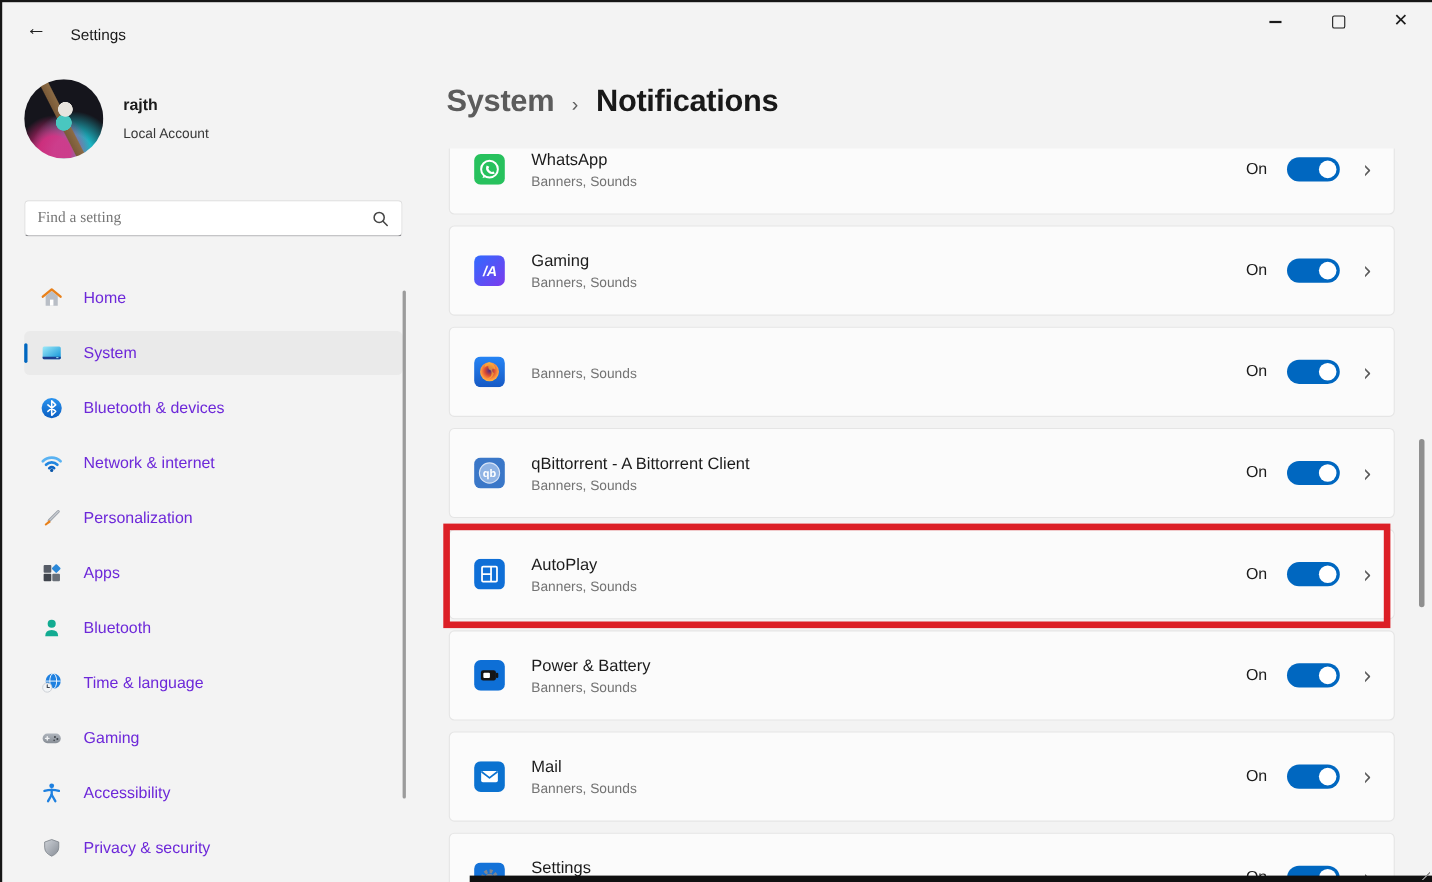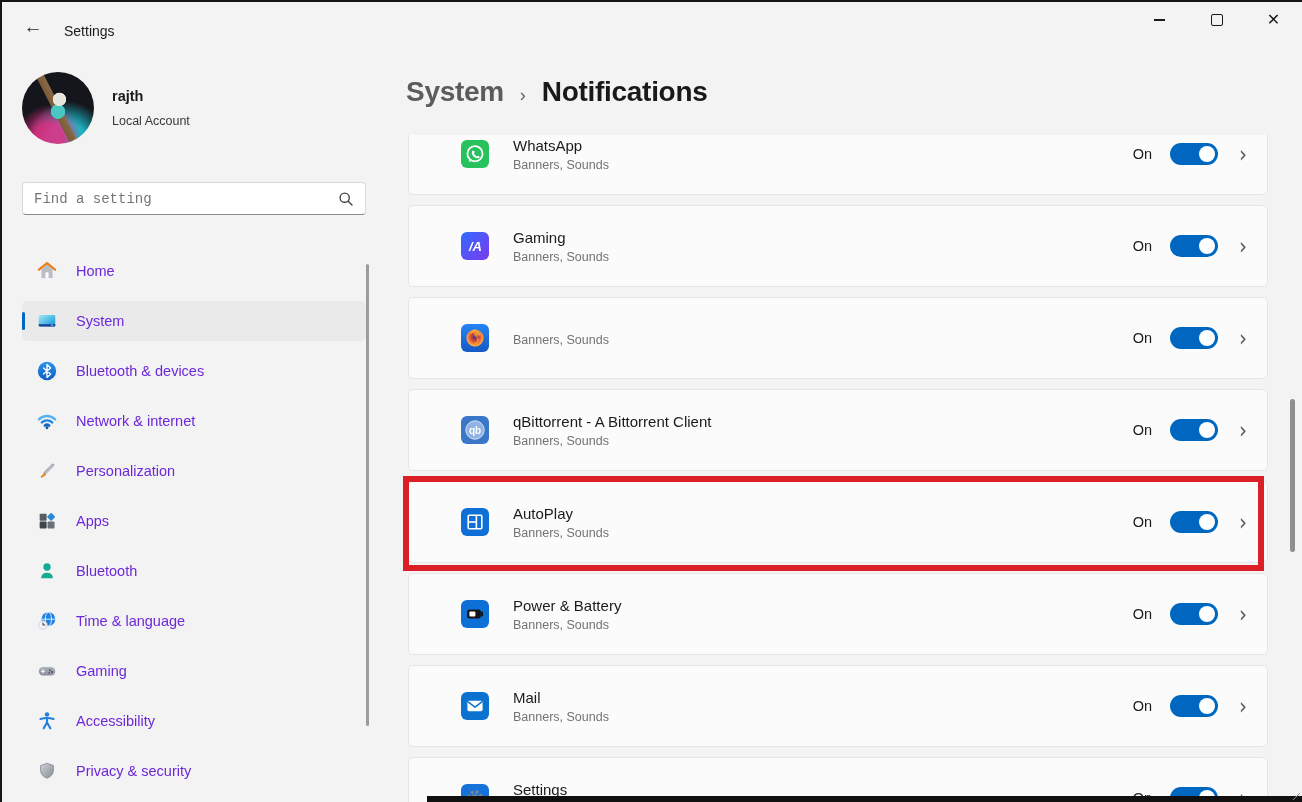--- a/index.html
+++ b/index.html
@@ -31,40 +31,40 @@
       linear-gradient(63deg, rgba(0,0,0,0) 44%, #7a5a38 45%, #8a6a44 52%, rgba(0,0,0,0) 53%),
       radial-gradient(circle at 38% 92%, rgba(235,40,130,.85) 0 18%, rgba(0,0,0,0) 42%),
       radial-gradient(circle at 62% 95%, rgba(28,200,215,.9) 0 22%, rgba(0,0,0,0) 48%),
       #15151c;
   }
   .user-meta{margin-left:18px;}
   .user-name{font-size:14.5px;font-weight:bold;color:#1a1a1a;}
   .user-type{font-size:12.5px;color:#383838;margin-top:10px;}
 
   .searchbox{position:absolute;left:22px;top:182px;width:344px;height:33px;background:#ffffff;border:1px solid #dadada;border-bottom-color:#8a8a8e;border-radius:4px;box-sizing:border-box;display:flex;align-items:center;}
-  .searchbox input{flex:1;border:none;outline:none;background:transparent;font-size:14px;color:#606060;padding:0 8px 0 11px;font-family:Liberation Mono, monospace;}
+  .searchbox input{flex:1;border:none;outline:none;background:transparent;font-size:14px;color:#606060;padding:0 8px 0 11px;font-family:Liberation Serif, serif;}
   .search-ico{margin-right:11px;display:flex;}
 
   .nav{position:absolute;left:22px;top:251px;width:344px;}
   .nav-item{position:relative;height:40px;margin-bottom:10px;border-radius:5px;display:flex;align-items:center;padding-left:14px;box-sizing:border-box;cursor:pointer;}
   .nav-item.selected{background:#eaeaea;}
   .nav-item.selected::before{content:"";position:absolute;left:0;top:11px;width:3px;height:18px;border-radius:2px;background:#0067c0;}
   .nav-ico{width:22px;height:22px;display:flex;align-items:center;justify-content:center;flex:0 0 auto;}
   .nav-label{margin-left:18px;font-size:14.5px;color:#6d28d9;white-space:nowrap;}
 
   .side-scroll{position:absolute;left:366px;top:264px;width:3px;height:462px;background:#9b9b9b;border-radius:2px;}
 
   
   .breadcrumb{position:absolute;left:406px;top:76px;display:flex;align-items:baseline;white-space:nowrap;}
   .bc-parent{font-size:28px;font-weight:600;color:#5c5c5c;letter-spacing:-.3px;cursor:pointer;}
   .bc-sep{font-size:18px;color:#5f5f5f;margin:0 16px;}
   .bc-current{font-size:28px;font-weight:700;color:#191919;letter-spacing:-.3px;}
 
   .list-viewport{position:absolute;left:404px;top:135px;width:898px;height:667px;overflow:hidden;}
-  .card{position:absolute;left:4px;width:860px;height:82px;background:#fbfbfb;border:1px solid #e5e5e5;border-radius:5px;box-sizing:border-box;display:flex;align-items:center;cursor:pointer;padding-left:30px;}
+  .card{position:absolute;left:4px;width:860px;height:82px;background:#fbfbfb;border:1px solid #e5e5e5;border-radius:5px;box-sizing:border-box;display:flex;align-items:center;cursor:pointer;}
   .card .app-ico{width:28px;height:28px;margin-left:22px;flex:0 0 auto;display:flex;}
   .card .app-text{margin-left:24px;flex:1;min-width:0;}
   .card .app-name{font-size:15px;color:#1b1b1b;}
   .card .app-desc{font-size:12.5px;color:#737373;margin-top:4px;}
   .card .right{display:flex;align-items:center;margin-right:20px;flex:0 0 auto;}
   .on-label{font-size:14.5px;color:#1b1b1b;margin-right:18px;margin-left:36px;}
   .toggle{width:48px;height:22px;border-radius:11px;background:#0067c0;position:relative;cursor:pointer;}
   .toggle .knob{position:absolute;right:3px;top:3px;width:16px;height:16px;border-radius:50%;background:#ffffff;}
   .row-chevron{margin-left:21px;font-size:20px;color:#5a5a5a;line-height:1;transform:scaleY(1.15);font-family:"DejaVu Sans",sans-serif;}
 

